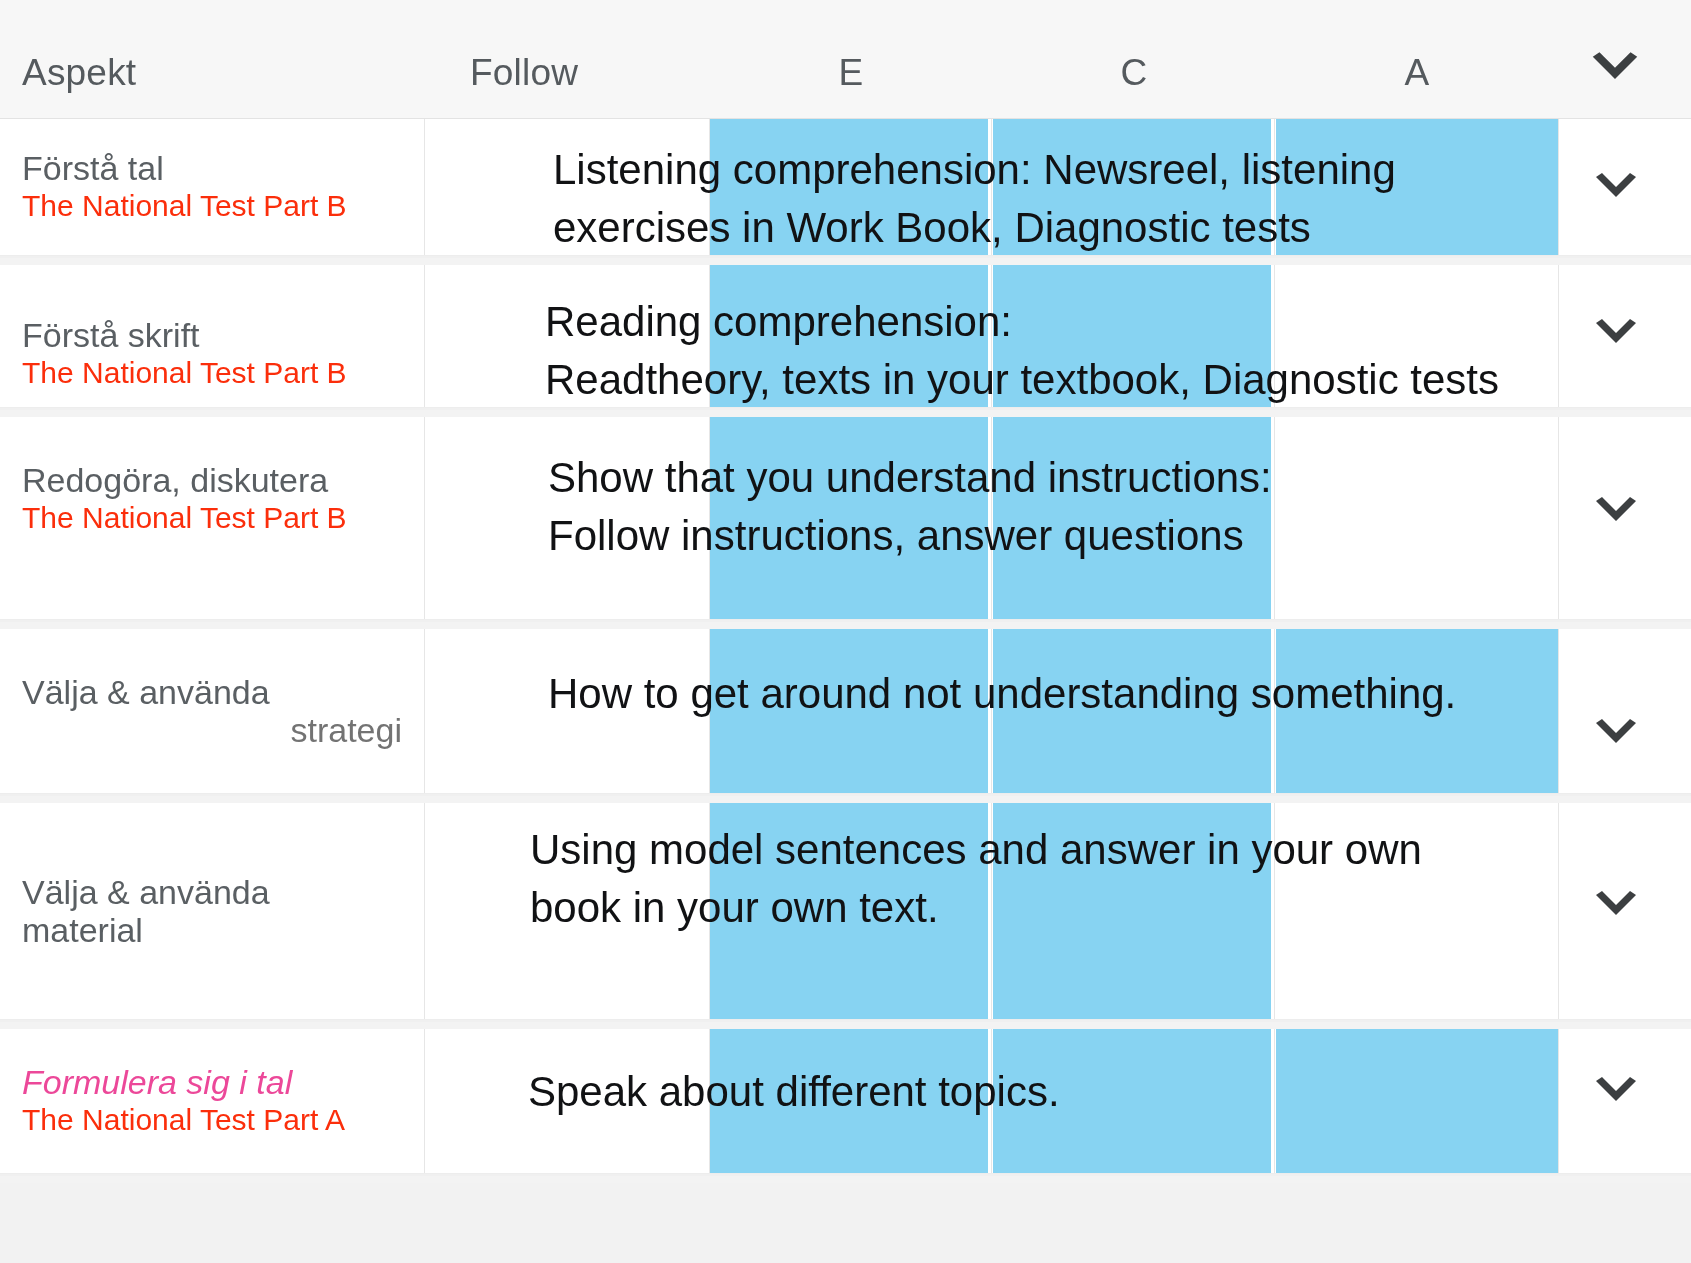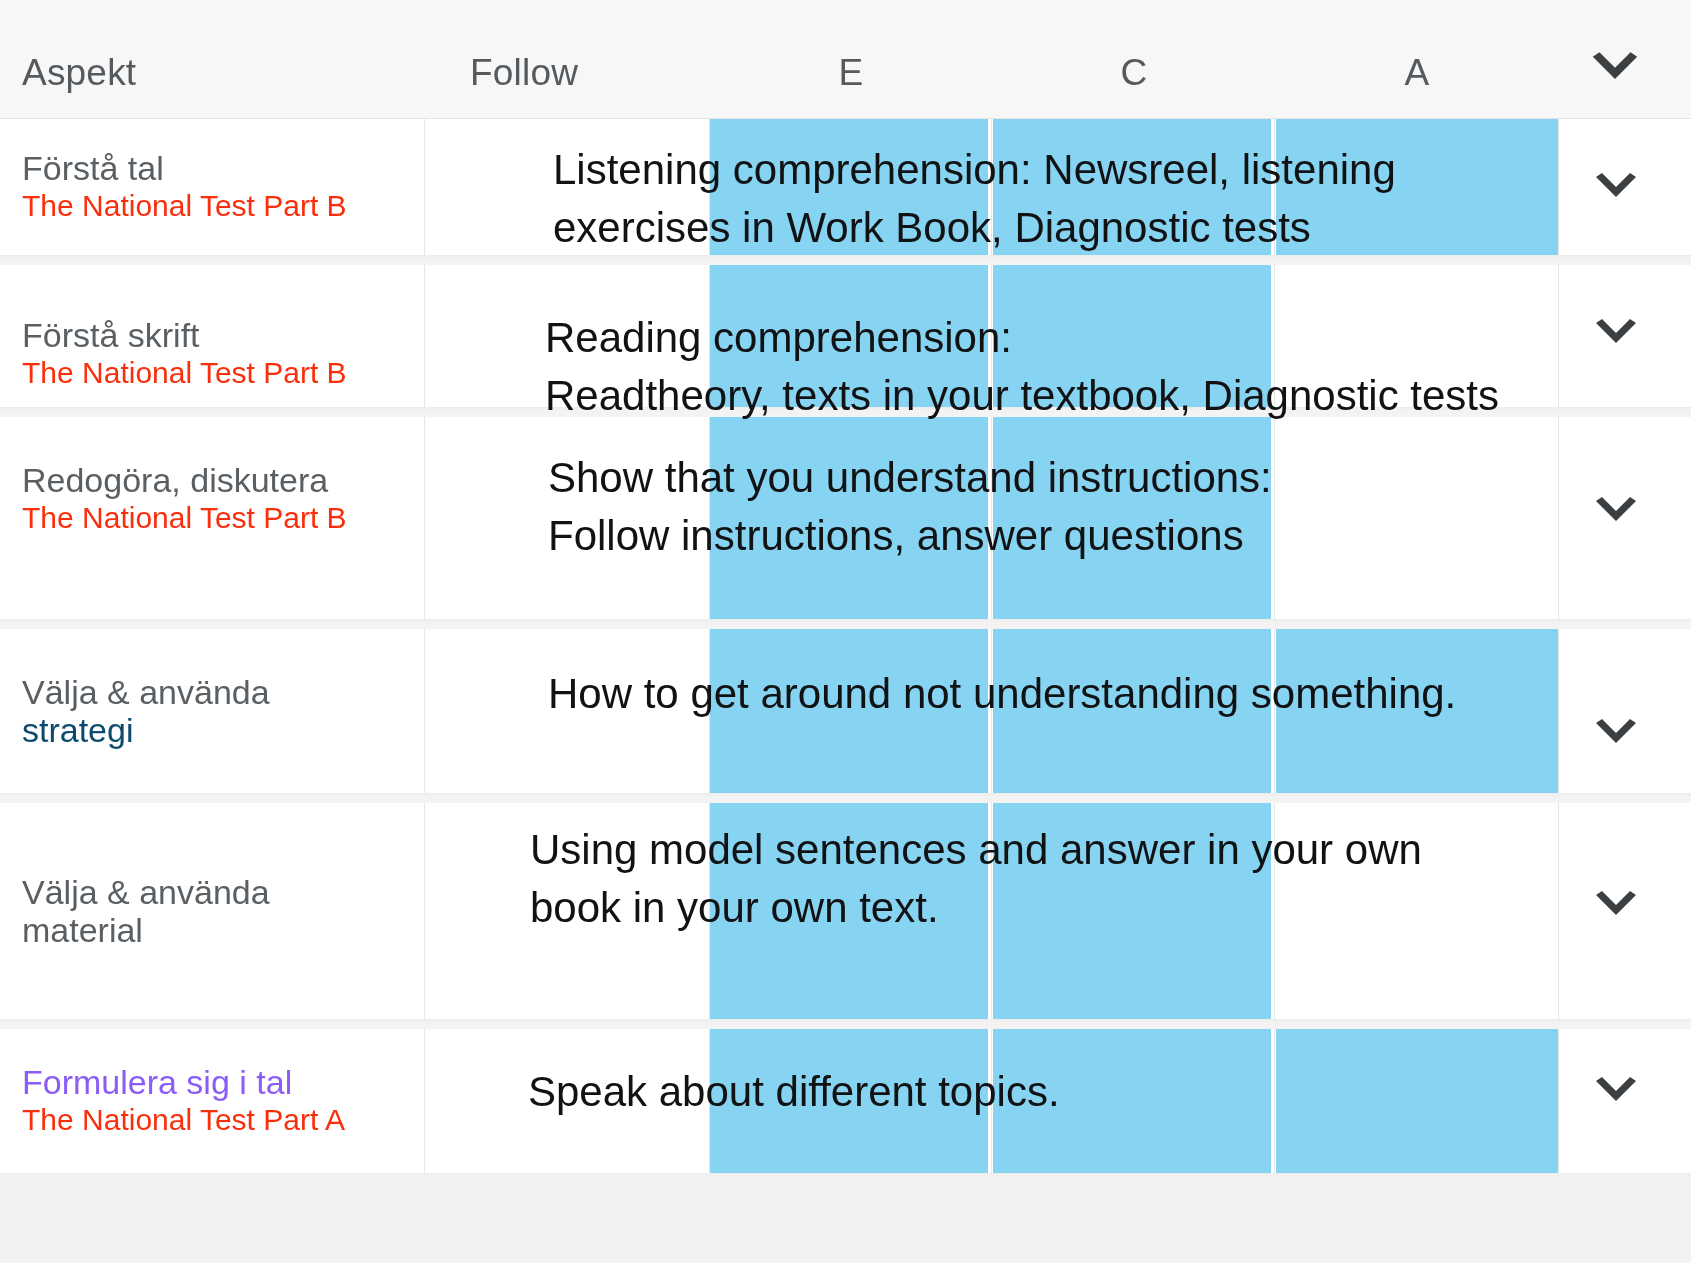--- a/index.html
+++ b/index.html
@@ -147,21 +147,21 @@
         <div class="cellblue" style="left: 993px; top: 0px; width: 278px; height: 142px; background: rgb(135, 211, 242);"></div>
         <div class="vdiv" style="left: 424px; top: 0px; height: 142px;"></div>
         <div class="vdiv" style="left: 709px; top: 0px; height: 142px;"></div>
         <div class="vdiv" style="left: 991px; top: 0px; height: 142px;"></div>
         <div class="vdiv" style="left: 1274px; top: 0px; height: 142px;"></div>
         <div class="vdiv" style="left: 1558px; top: 0px; height: 142px;"></div>
         <div class="aspect" style="top: 51px;">
           <div class="title" style="color: rgb(90, 95, 99);">Förstå skrift</div>
           <div class="sub" style="color: rgb(251, 46, 11);">The National Test Part B</div>
         </div>
-        <div class="insats" style="left: 545px; top: 28px; color: rgb(17, 18, 20); margin-top: 16px;">
+        <div class="insats" style="left: 545px; top: 28px; color: rgb(17, 18, 20);">
           <div>Reading comprehension:</div>
           <div>Readtheory, texts in your textbook, Diagnostic tests</div>
         </div>
         <div class="rowchev chev" style="left: 1592px; top: 52px;">
           <svg viewBox="0 0 24 18">
             <path d="M2 3 L12 13 L22 3 L19 1 L12 8 L5 1 Z" fill="#3c3f41"></path>
           </svg>
         </div>
       </div>
       <div class="row" style="top: 417px; height: 202px;">
@@ -190,21 +190,21 @@
         <div class="cellblue" style="left: 710px; top: 0px; width: 278px; height: 164px; background: rgb(135, 211, 242);"></div>
         <div class="cellblue" style="left: 993px; top: 0px; width: 278px; height: 164px; background: rgb(135, 211, 242);"></div>
         <div class="cellblue" style="left: 1276px; top: 0px; width: 282px; height: 164px; background: rgb(135, 211, 242);"></div>
         <div class="vdiv" style="left: 424px; top: 0px; height: 164px;"></div>
         <div class="vdiv" style="left: 709px; top: 0px; height: 164px;"></div>
         <div class="vdiv" style="left: 991px; top: 0px; height: 164px;"></div>
         <div class="vdiv" style="left: 1274px; top: 0px; height: 164px;"></div>
         <div class="vdiv" style="left: 1558px; top: 0px; height: 164px;"></div>
         <div class="aspect" style="top: 44px;">
           <div class="title" style="color: rgb(90, 95, 99);">Välja &amp; använda</div>
-          <div class="title" style="color: #0c4a6e;">strategi</div>
+          <div class="title" style="color: #737373; text-align: right;">strategi</div>
         </div>
         <div class="insats" style="left: 548px; top: 36px; color: rgb(17, 18, 20);">
           <div>How to get around not understanding something.</div>
         </div>
         <div class="rowchev chev" style="left: 1592px; top: 88px;">
           <svg viewBox="0 0 24 18">
             <path d="M2 3 L12 13 L22 3 L19 1 L12 8 L5 1 Z" fill="#3c3f41"></path>
           </svg>
         </div>
       </div>
@@ -233,21 +233,21 @@
       <div class="row" style="top: 1029px; height: 144px;">
         <div class="cellblue" style="left: 710px; top: 0px; width: 278px; height: 144px; background: rgb(135, 211, 242);"></div>
         <div class="cellblue" style="left: 993px; top: 0px; width: 278px; height: 144px; background: rgb(135, 211, 242);"></div>
         <div class="cellblue" style="left: 1276px; top: 0px; width: 282px; height: 144px; background: rgb(135, 211, 242);"></div>
         <div class="vdiv" style="left: 424px; top: 0px; height: 144px;"></div>
         <div class="vdiv" style="left: 709px; top: 0px; height: 144px;"></div>
         <div class="vdiv" style="left: 991px; top: 0px; height: 144px;"></div>
         <div class="vdiv" style="left: 1274px; top: 0px; height: 144px;"></div>
         <div class="vdiv" style="left: 1558px; top: 0px; height: 144px;"></div>
         <div class="aspect" style="top: 34px;">
-          <div class="title" style="color: #8b5cf6;">Formulera sig i tal</div>
+          <div class="title" style="color: #ec4899; font-style: italic;">Formulera sig i tal</div>
           <div class="sub" style="color: rgb(251, 46, 11);">The National Test Part A</div>
         </div>
         <div class="insats" style="left: 528px; top: 34px; color: rgb(17, 18, 20);">
           <div>Speak about different topics.</div>
         </div>
         <div class="rowchev chev" style="left: 1592px; top: 46px;">
           <svg viewBox="0 0 24 18">
             <path d="M2 3 L12 13 L22 3 L19 1 L12 8 L5 1 Z" fill="#3c3f41"></path>
           </svg>
         </div>

